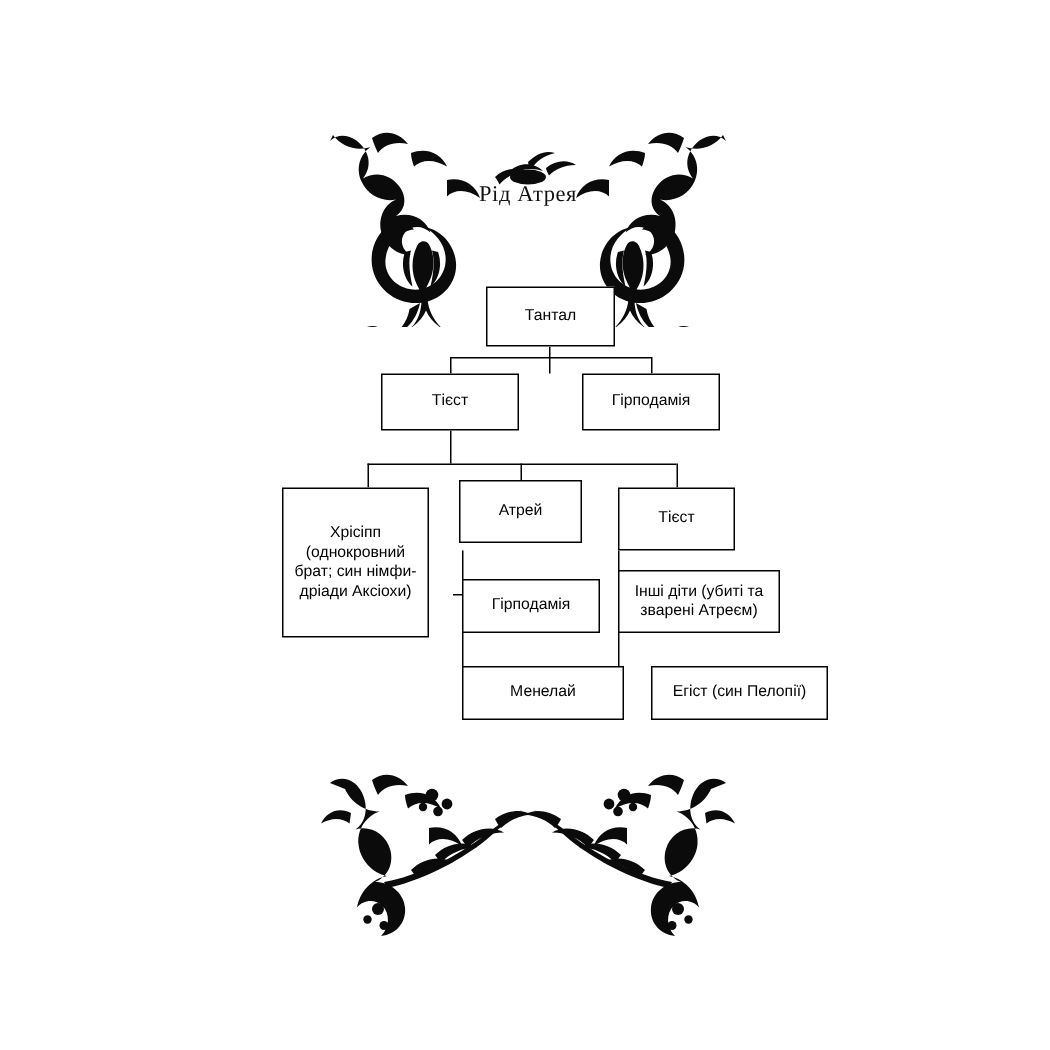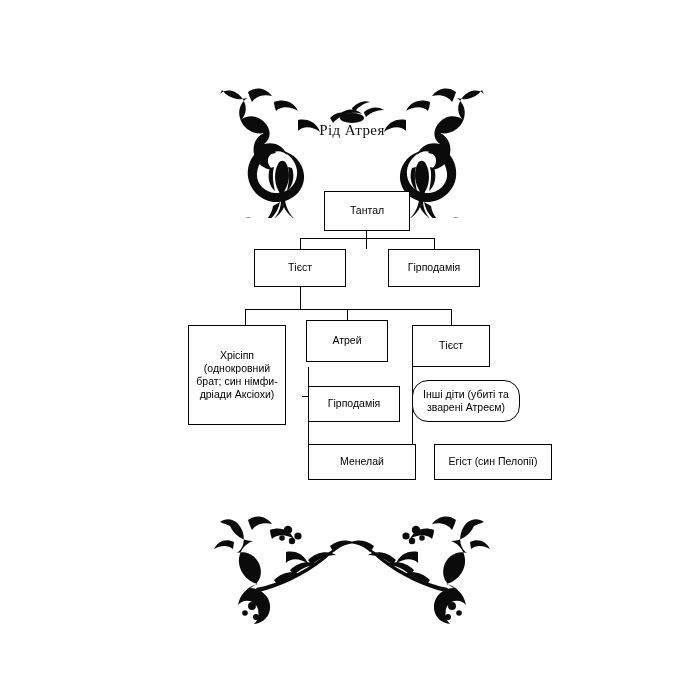--- a/index.html
+++ b/index.html
@@ -191,21 +191,21 @@
   </div>
 
   <div class="node" style="left:412px; top:325px; width:78px;  height:42px;">
     <span>Тієст</span>
   </div>
 
   <div class="node" style="left:308px; top:386px; width:92px;  height:36px;">
     <span>Гipподамія</span>
   </div>
 
-  <div class="node" style="left:412px; top:380px; width:108px; height:42px;border-radius:16px;">
+  <div class="node" style="left:412px; top:380px; width:108px; height:42px;">
     <span>Інші діти (убиті та зварені Атреєм)</span>
   </div>
 
   <div class="node" style="left:308px; top:444px; width:108px;  height:36px;">
     <span>Менелай</span>
   </div>
 
   <div class="node" style="left:434px; top:444px; width:118px; height:36px;">
     <span>Егіст (син Пелопії)</span>
   </div>

